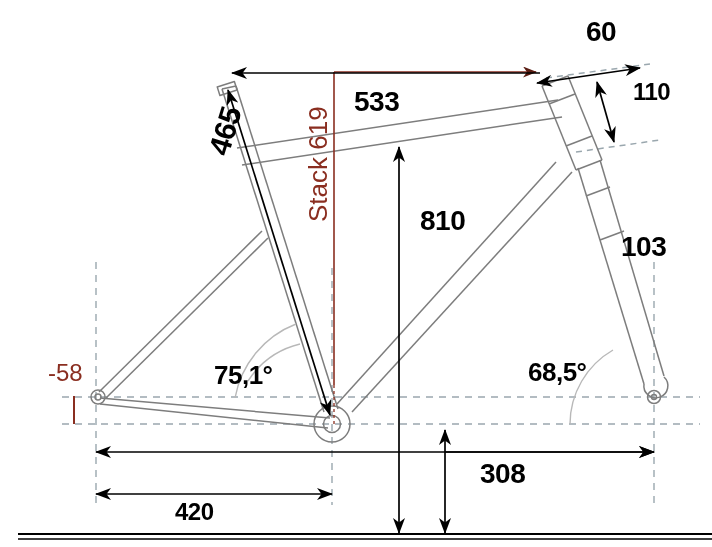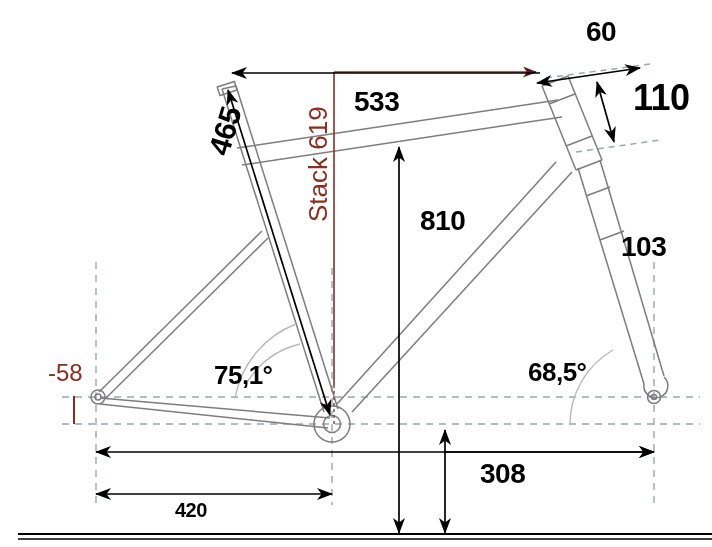--- a/index.html
+++ b/index.html
@@ -190,30 +190,30 @@
 
   <div class="lbl" style="left:204px; top:150px; font-size:30px; transform:rotate(-73deg); transform-origin:left top;">465</div>
 
   <div class="lbl-red" style="left:305px; top:222px; font-size:26px; transform:rotate(-90deg); transform-origin:left top;">Stack 619</div>
 
 
   <div class="lbl" style="left:354px; top:88px; font-size:28px;">533</div>
 
   <div class="lbl" style="left:557px; top:18px; font-size:28px;margin-left:29px;">60</div>
 
-  <div class="lbl" style="left:633px; top:80px; font-size:36px;">110</div>
+  <div class="lbl" style="left:633px; top:80px; font-size:24px;">110</div>
 
   <div class="lbl" style="left:621px; top:185px; font-size:28px;margin-top:48px;">103</div>
 
   <div class="lbl" style="left:420px; top:207px; font-size:28px;">810</div>
 
   <div class="lbl" style="left:214px; top:339px; font-size:26px;margin-top:23px;">75,1°</div>
 
   <div class="lbl" style="left:528px; top:339px; font-size:26px;margin-top:20px;">68,5°</div>
 
   <div class="lbl-red" style="left:48px; top:361px; font-size:24px;">-58</div>
 
 
-  <div class="lbl" style="left:175px; top:500px; font-size:20px;">420</div>
+  <div class="lbl" style="left:175px; top:500px; font-size:24px;">420</div>
 
   <div class="lbl" style="left:480px; top:460px; font-size:28px;">308</div>
 
 </div>
 
 </body></html>

